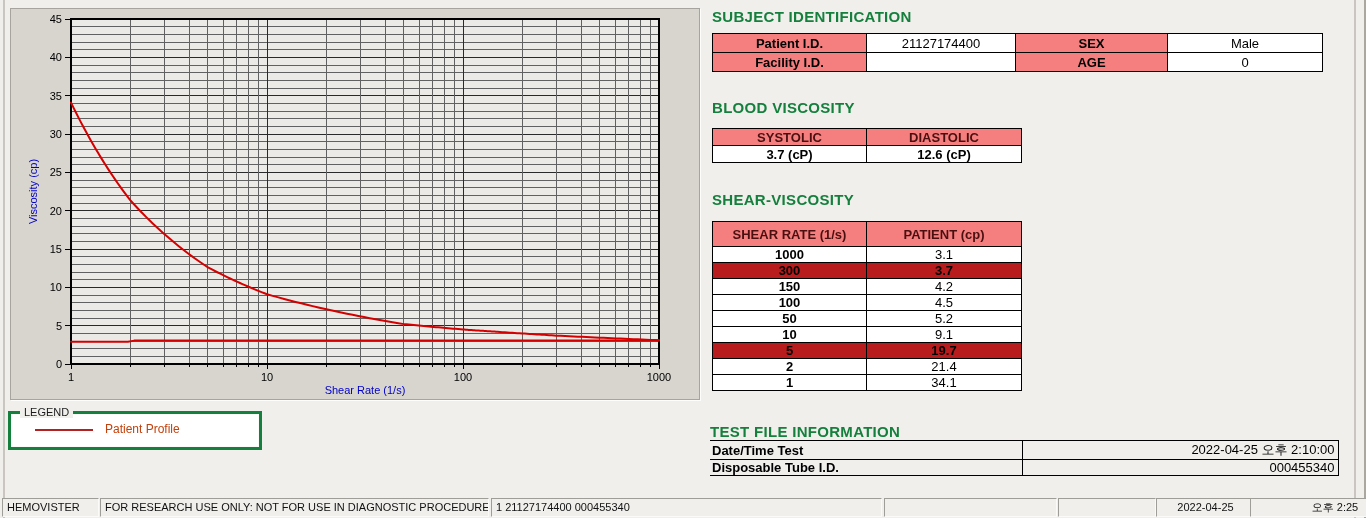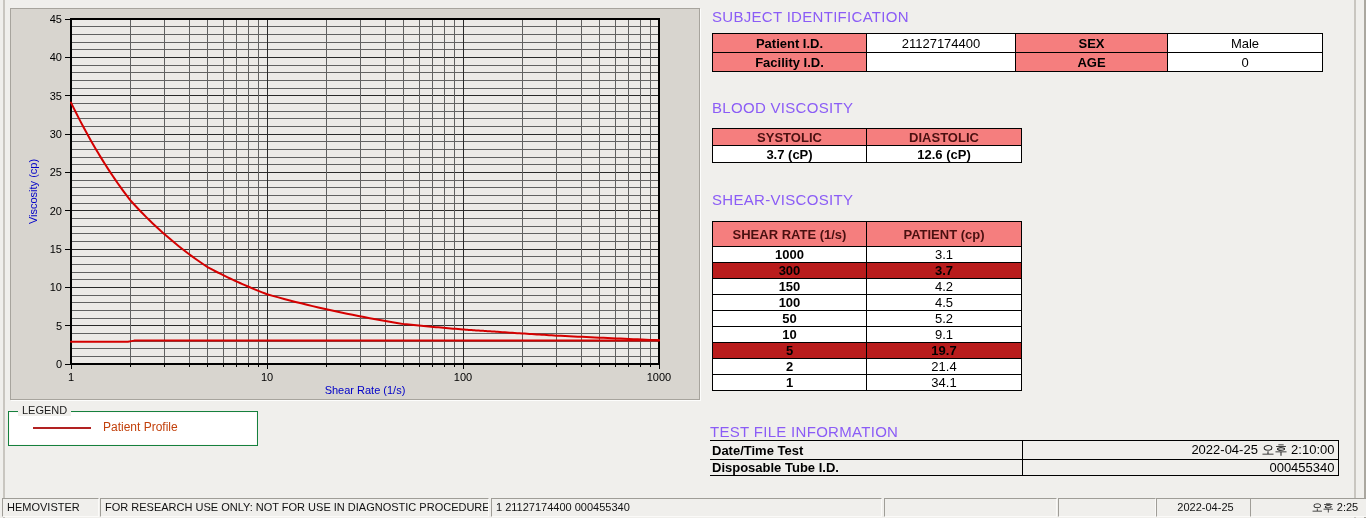--- a/index.html
+++ b/index.html
@@ -11,29 +11,29 @@
   .edge-cap-r{position:absolute;left:1364px;top:0;width:2px;height:518px;background:#aaa79f;}
 
   
   .chart-panel{position:absolute;left:10px;top:8px;width:688px;height:390px;
                background:#d8d5cf;border:1px solid #a7a49d;
                box-shadow:1px 1px 0 #fdfdfc;}
   .chart-panel svg{display:block;}
 
   
   .legend{position:absolute;left:8px;top:411px;width:248px;height:33px;background:#fff;
-          border:1px solid #15803d;box-shadow:inset 0 0 0 1px #fbfaf8;}
+          border:3px solid #15803d;box-shadow:inset 0 0 0 1px #fbfaf8;}
   .legend-title{position:absolute;left:9px;top:-8px;background:#f0efec;padding:0 4px;
                 font-size:11px;color:#1c1c1c;}
   .legend-entry{position:absolute;left:0;top:0;width:100%;height:100%;}
   .legend-line{position:absolute;left:24px;top:15px;width:58px;height:2px;background:#b22222;}
   .legend-label{position:absolute;left:94px;top:8px;font-size:12px;color:#c2410c;}
 
   
-  .sec-title{position:absolute;font-size:15px;font-weight:400;color:#8b5cf6;letter-spacing:.3px;text-align:right;}
+  .sec-title{position:absolute;font-size:15px;font-weight:700;color:#15803d;letter-spacing:.3px;text-align:right;}
   #t-subject{left:712px;top:8px;}
   #t-blood{left:712px;top:99px;}
   #t-shear{left:712px;top:191px;}
   #t-test{left:710px;top:423px;}
 
   table{border-collapse:collapse;table-layout:fixed;position:absolute;background:#fff;}
   td{border:1px solid #000;padding:0;font-size:13px;text-align:center;overflow:hidden;white-space:nowrap;}
   .pinkcell{background:#f57e7e;font-weight:700;}
 
   #subject-table{left:712px;top:33px;}

